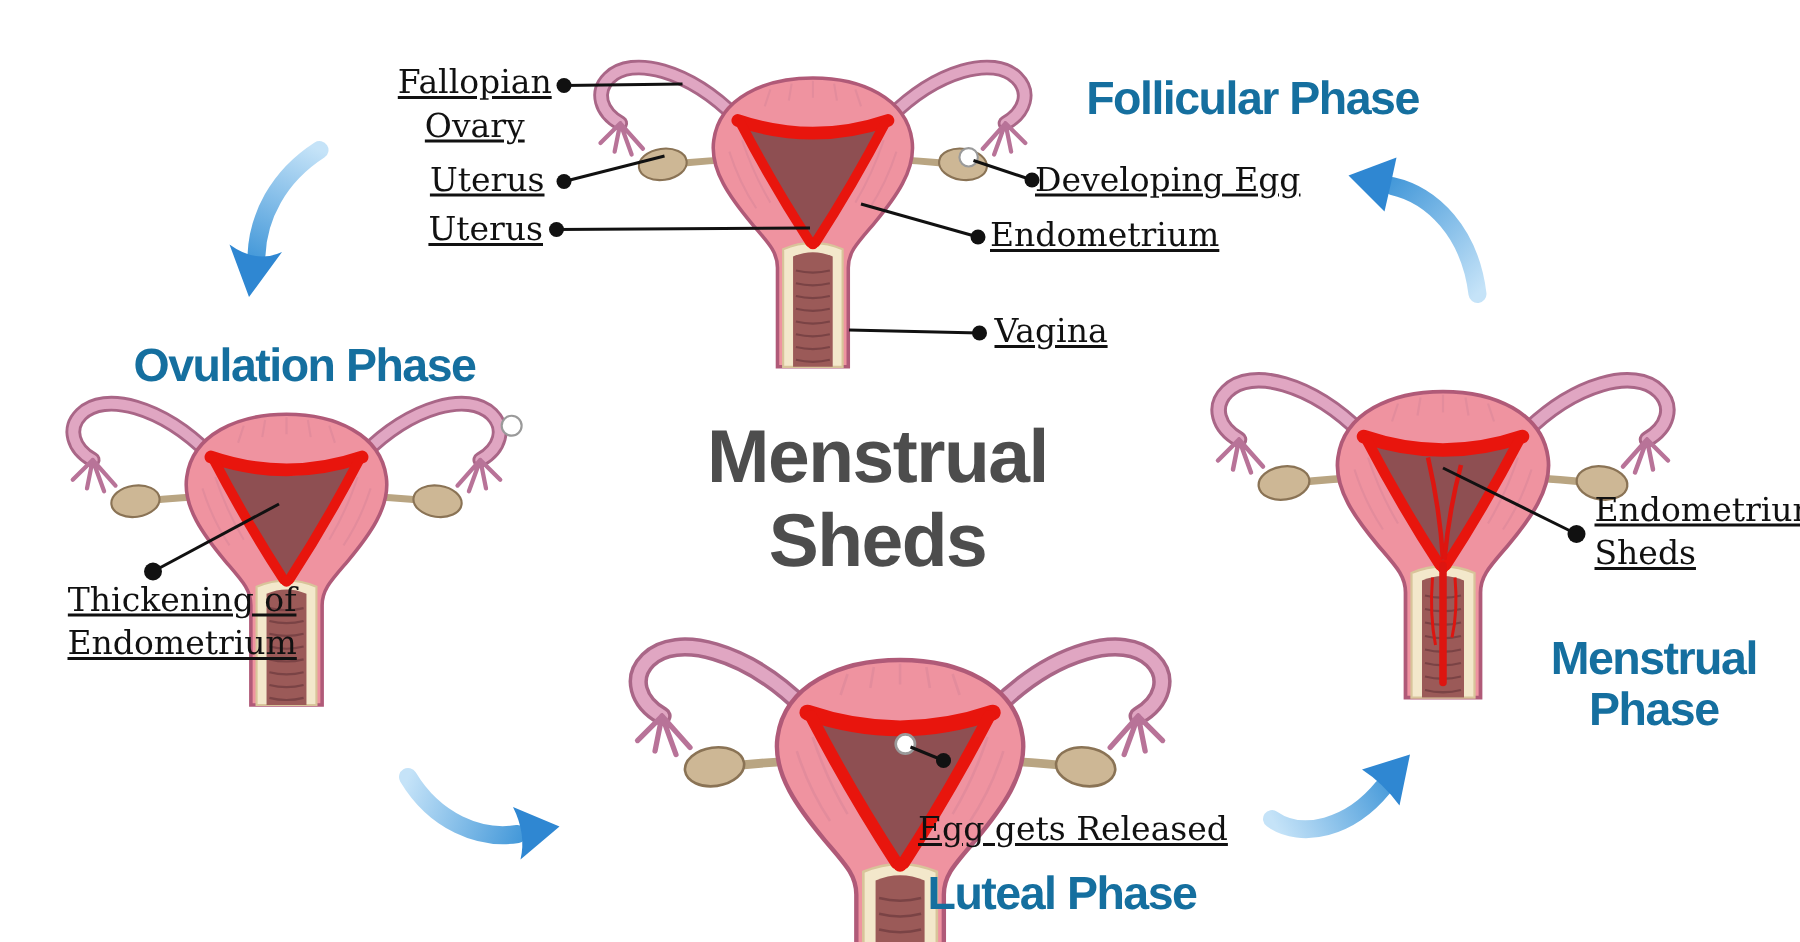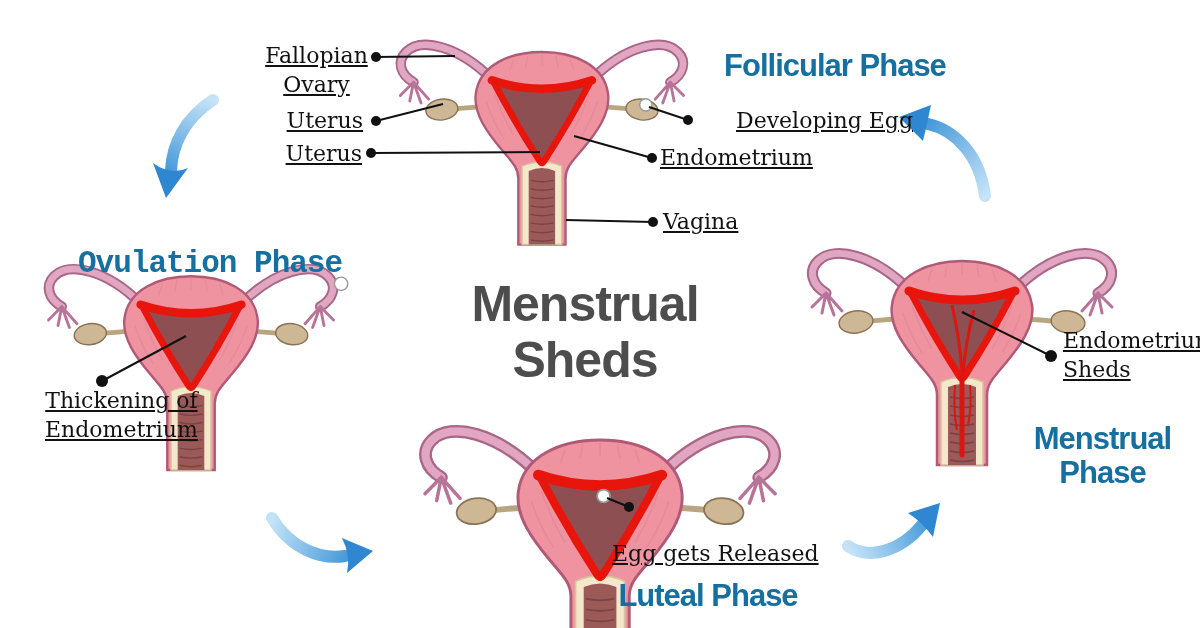--- a/index.html
+++ b/index.html
@@ -185,34 +185,34 @@
       <circle cx="1051" cy="356" r="6"></circle>
     </g>
   </svg>
 
   <div class="main-title">
     <div>Menstrual</div>
     <div>Sheds</div>
   </div>
 
   <div class="phase-title" style="left:710px;top:26px;width:250px;">Follicular Phase</div>
-  <div class="phase-title" style="left:78px;top:224px;width:250px;font-family:Liberation Mono, monospace;">Ovulation Phase</div>
+  <div class="phase-title" style="left:78px;top:204px;width:250px;">Ovulation Phase</div>
   <div class="phase-title" style="left:608px;top:556px;width:200px;">Luteal Phase</div>
   <div class="phase-title" style="left:1005px;top:399px;width:195px;line-height:1.1;">
     <div>Menstrual</div>
     <div>Phase</div>
   </div>
 
   <div class="lbl center" style="left:265px;top:42px;width:103px;">
     <div>Fallopian</div>
     <div>Ovary</div>
   </div>
   <div class="lbl right" style="right:837px;top:107px;">Uterus</div>
   <div class="lbl right" style="right:838px;top:140px;">Uterus</div>
-  <div class="lbl" style="left:736px;top:107px;">Developing Egg</div>
+  <div class="lbl" style="left:690px;top:107px;">Developing Egg</div>
   <div class="lbl" style="left:660px;top:144px;">Endometrium</div>
   <div class="lbl" style="left:663px;top:208px;">Vagina</div>
   <div class="lbl" style="left:45px;top:387px;text-align:center;">
     <div>Thickening of</div>
     <div>Endometrium</div>
   </div>
   <div class="lbl" style="left:612px;top:516px;margin-top:24px;">Egg gets Released</div>
   <div class="lbl" style="left:1063px;top:327px;">
     <div>Endometrium</div>
     <div>Sheds</div>

